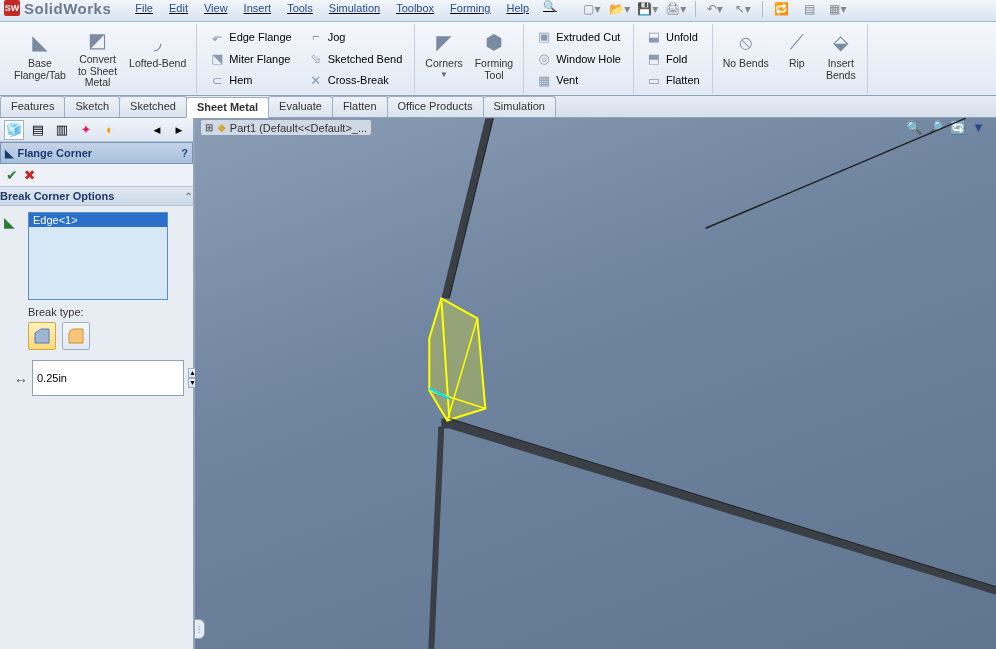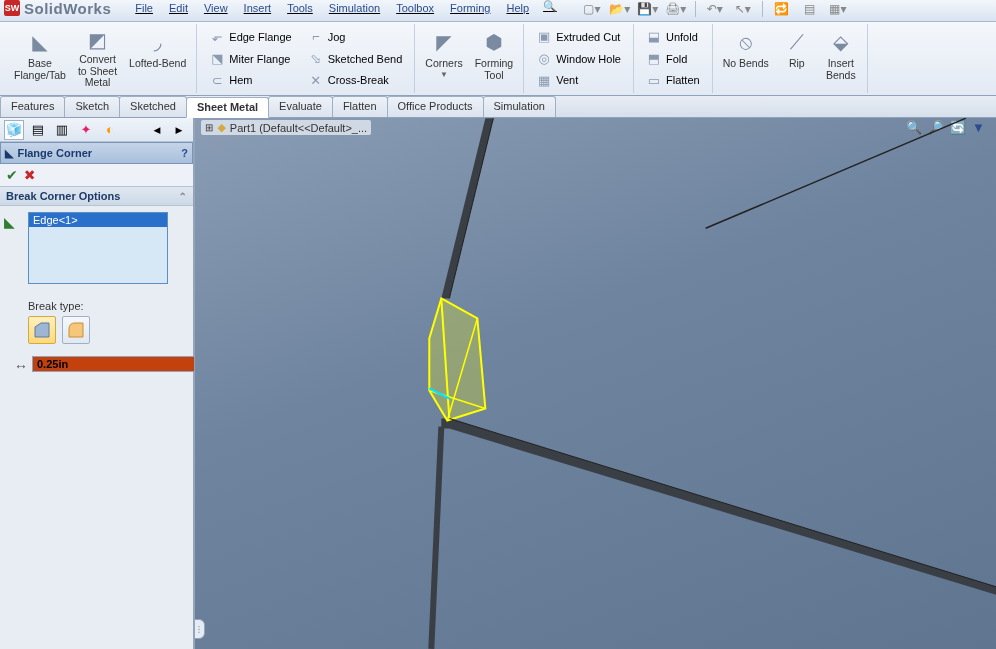--- a/index.html
+++ b/index.html
@@ -38,32 +38,32 @@
 .panel { width:195px; background:#e8edf4; border-right:2px solid #94a5ba; display:flex; flex-direction:column;}
 .panel-tabs { height:24px; background:linear-gradient(#f0f4fa,#dde6f1); display:flex; align-items:center; padding:0 4px; gap:4px; border-bottom:1px solid #b5c3d4;}
 .panel-tab-icon { width:20px;height:20px; display:flex;align-items:center;justify-content:center; border:1px solid transparent; cursor:pointer; font-size:13px;}
 .panel-tab-icon.active { background:#fff; border-color:#9fb0c5;}
 .panel-header { height:22px; background:linear-gradient(#c5d4e8,#a8c0dc); border:1px solid #7a95b8; display:flex; align-items:center; padding:0 4px; color:#1a3a6e; font-weight:bold;}
 .panel-header-icon { margin-right:4px;}
 .help-icon { margin-left:auto; color:#2a4b8d; font-weight:bold;}
 .confirm-bar { height:22px; display:flex; align-items:center; gap:6px; padding:0 6px; background:#eef2f8;}
 .ok-icon { color:#2e7d32; font-size:14px; cursor:pointer;}
 .cancel-icon { color:#c62828; font-size:14px; cursor:pointer;}
-.section-header { background:linear-gradient(#dfe7f1,#cdd9e7); border-top:1px solid #b5c3d4; border-bottom:1px solid #b5c3d4; padding:3px 6px; font-weight:bold; color:#1e3a66; display:flex; align-items:center;}
+.section-header { background:linear-gradient(#dfe7f1,#cdd9e7); border-top:1px solid #b5c3d4; border-bottom:1px solid #b5c3d4; padding:3px 0; font-weight:bold; color:#1e3a66; display:flex; align-items:center;}
 .collapse-icon { margin-left:auto; font-size:10px; color:#888;}
 .section-body { padding:6px 8px; }
-.selection-box { width:140px; height:72px; background:#d6e8f5; border:1px solid #5a8fc4; margin-left:20px;}
+.selection-box { width:140px; height:88px; background:#d6e8f5; border:1px solid #5a8fc4; margin-left:20px;}
 .selection-item { background:#2a6fc9; color:#fff; padding:1px 4px; font-size:11px;}
-.label-row { margin:16px 0 4px 20px; font-size:11px; color:#333;}
+.label-row { margin:6px 0 4px 20px; font-size:11px; color:#333;}
 .toggle-row { display:flex; gap:6px; margin-left:20px;}
 .toggle-btn { width:28px; height:28px; border:1px solid #9fb0c5; background:linear-gradient(#f5f8fc,#e0e8f2); display:flex;align-items:center;justify-content:center; cursor:pointer; border-radius:2px;}
 .toggle-btn.active { background:linear-gradient(#fff0c0,#ffd978); border-color:#d4a93e;}
 .input-row { display:flex; align-items:center; margin:10px 6px 0 6px; gap:4px;}
 .dist-icon { width:18px; font-size:14px; color:#555;}
-.dist-input { flex:1; height:16px; border:1px solid #8fa2bb; background:#c2410c; padding:0 4px; font-size:11px;font-weight:bold;}
+.dist-input { flex:1; height:36px; border:1px solid #8fa2bb; background:#ffffff; padding:0 4px; font-size:11px;}
 .spinner { width:14px; display:flex; flex-direction:column;}
 .spin-btn { height:10px; font-size:7px; text-align:center; background:linear-gradient(#f0f4fa,#dbe3ee); border:1px solid #9fb0c5; cursor:pointer; line-height:8px;}
 
 
 .viewport { flex:1; position:relative; background:linear-gradient(160deg,#8a9db5 0%, #6f849f 40%, #5f7590 100%); overflow:hidden;}
 .breadcrumb { position:absolute; top:2px; left:6px; display:flex; align-items:center; gap:4px; font-size:11px; color:#333; background:rgba(240,244,250,0.7); padding:1px 4px; border-radius:2px;}
 .bc-plus { font-size:10px;}
 .view-icons { position:absolute; top:2px; right:6px; display:flex; gap:4px;}
 .view-icon { width:18px;height:18px; font-size:13px; color:#2a4b8d;}
 .resize-grip { position:absolute; left:-2px; bottom:10px; width:12px; height:20px; background:#e6ecf4; border:1px solid #94a5ba; border-radius:0 6px 6px 0; font-size:8px; display:flex;align-items:center;justify-content:center;color:#666;}

